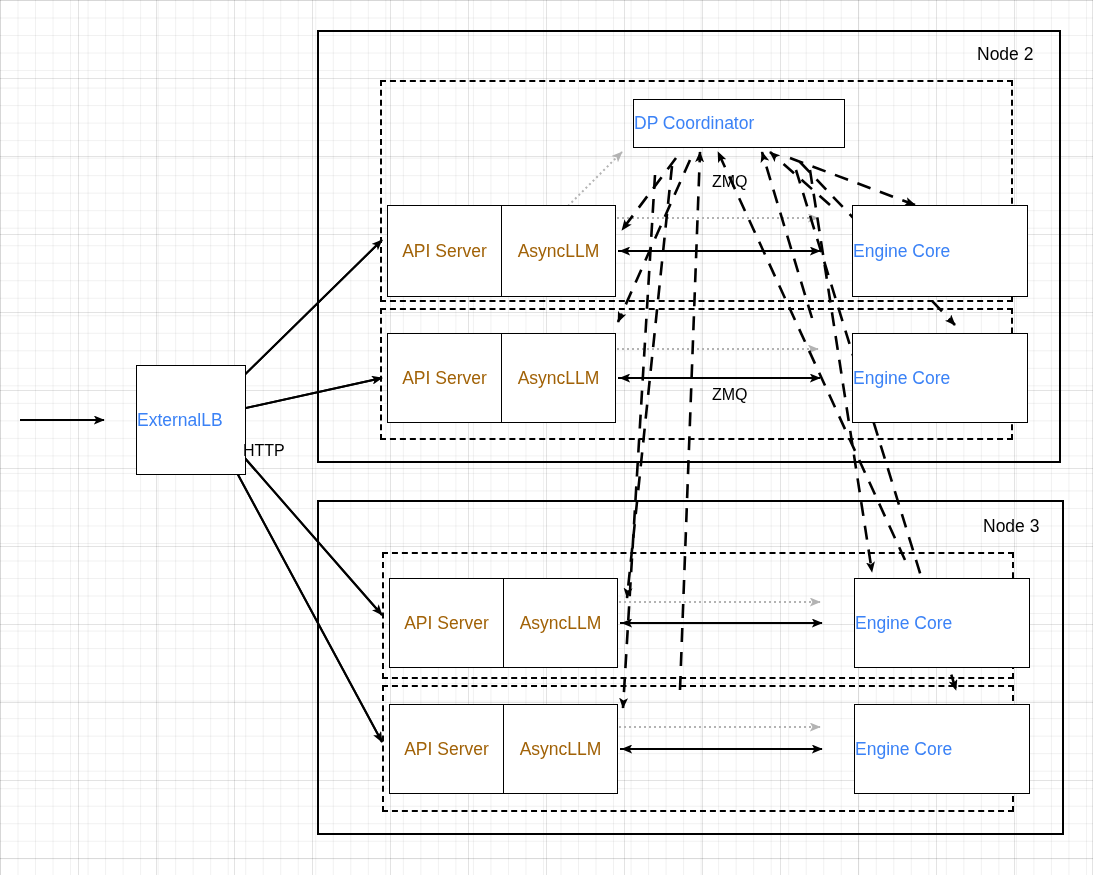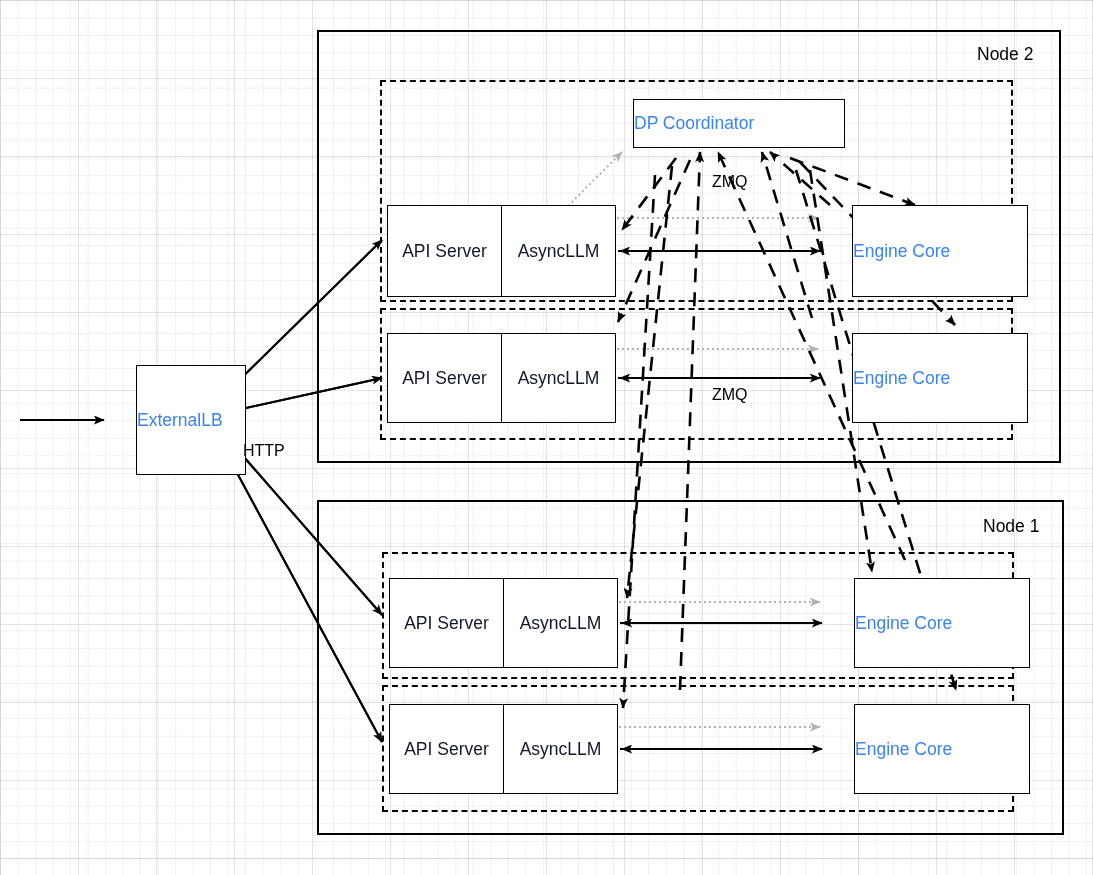--- a/index.html
+++ b/index.html
@@ -70,21 +70,21 @@
     box-sizing: border-box;
     display: flex;
     z-index: 5;
   }
   .splitbox .half {
     flex: 1 1 0;
     display: flex;
     align-items: center;
     justify-content: center;
     font-size: 17.5px;
-    color: #0f172a;
+    color: #a16207;
     white-space: nowrap;
   }
   .splitbox .half.left {
     border-right: 1.8px solid #000000;
   }
   .edge-label {
     position: absolute;
     font-size: 16px;
     color: #000000;
     white-space: nowrap;
@@ -219,21 +219,21 @@
     <div class="half">AsyncLLM</div>
   </div>
 
   <div class="solidbox" style="left:824px; top:333px; width:176px; height:90px;">
     <span>Engine Core</span>
   </div>
 
   <div class="edge-label" style="left:712px; top:386px;">ZMQ</div>
 
   <div class="nodebox" style="left:317px; top:500px; width:747px; height:335px;"></div>
-  <div class="node-label" style="left:983px; top:516px;">Node 1</div>
+  <div class="node-label" style="left:983px; top:516px;">Node 3</div>
 
   <div class="dashbox" style="left:382px; top:552px; width:632px; height:127px;"></div>
 
   <div class="splitbox" style="left:389px; top:578px; width:229px; height:90px;">
     <div class="half left">API Server</div>
     <div class="half">AsyncLLM</div>
   </div>
 
   <div class="solidbox" style="left:826px; top:578px; width:176px; height:90px;">
     <span>Engine Core</span>

